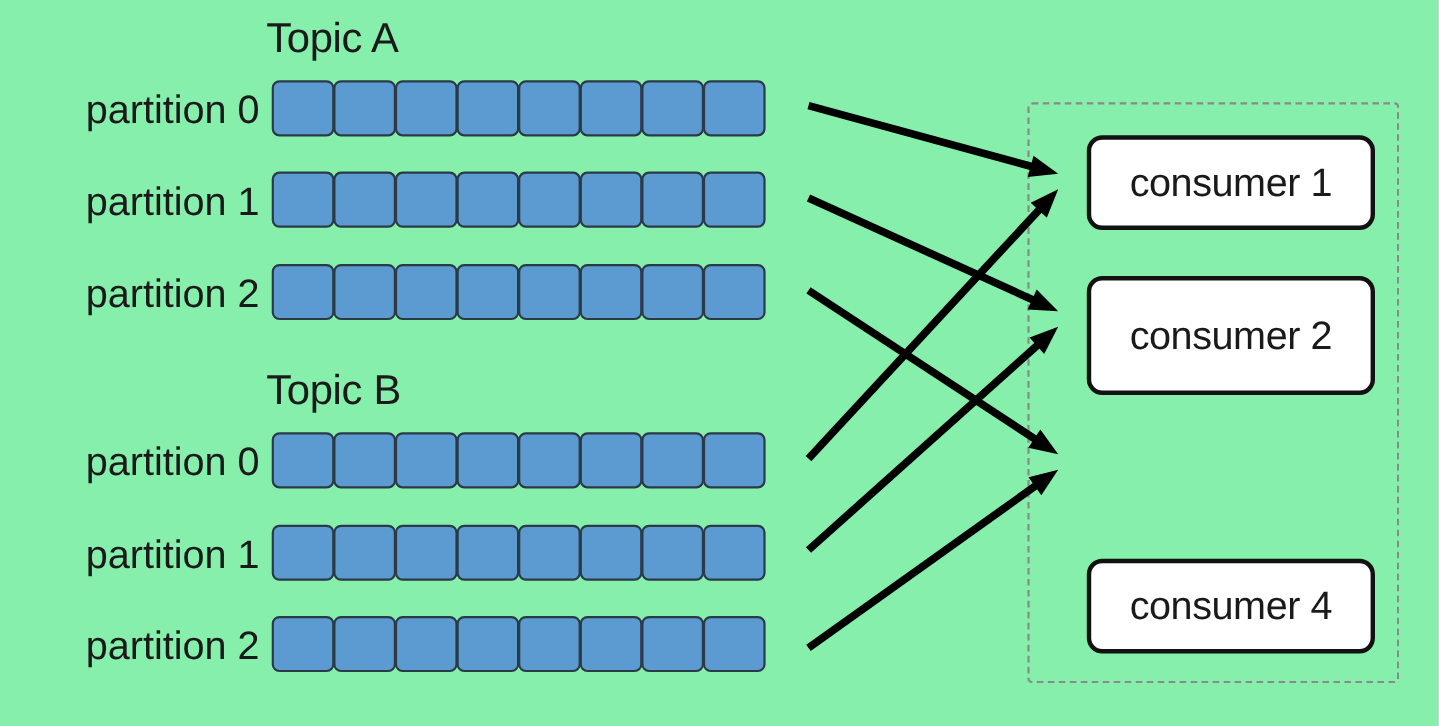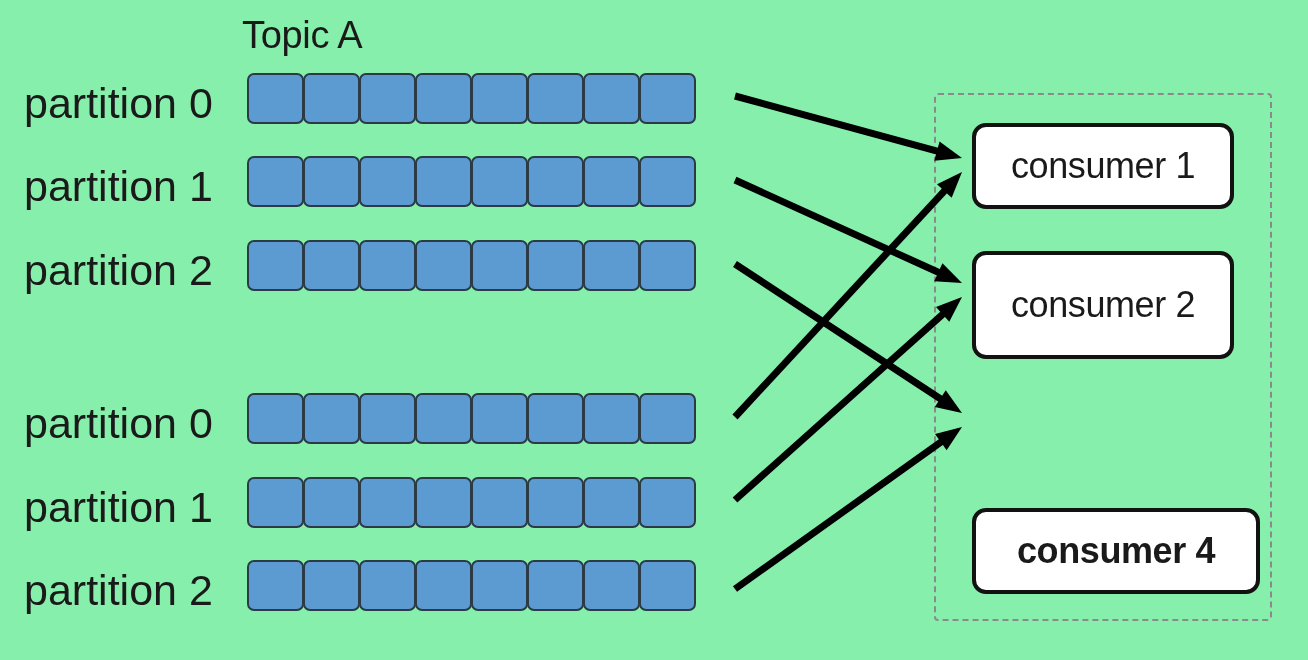--- a/index.html
+++ b/index.html
@@ -26,24 +26,25 @@
     font-size: 38px;
     color: #1a1a1a;
     font-family: "Liberation Sans", sans-serif;
     letter-spacing: -0.3px;
     white-space: nowrap;
   }
 
   
   .partition-label {
     position: absolute;
-    font-size: 43px;
-    color: #1a1a1a;
-    font-family: "Liberation Sans", sans-serif;
-    white-space: nowrap;
+    font-size: 36px;
+    color: #1a1a1a;
+    font-family: "Liberation Sans", sans-serif;
+    white-space: nowrap;
+    text-align: right;
     width: 212px;
     left: 24px;
   }
 
   
   .partition-row {
     position: absolute;
     display: flex;
     left: 247px;
   }
@@ -75,20 +76,21 @@
   }
   .consumer-box {
     position: absolute;
     box-sizing: border-box;
     border: 4px solid #121212;
     border-radius: 14px;
     background: #ffffff;
     display: flex;
     align-items: center;
     justify-content: center;
+    margin-left: 16px;
   }
   .consumer-label {
     font-size: 36px;
     color: #1a1a1a;
     font-family: "Liberation Sans", sans-serif;
     letter-spacing: -0.4px;
     white-space: nowrap;
   }
 
   
@@ -137,20 +139,21 @@
     <div class="msg-cell"></div>
     <div class="msg-cell"></div>
     <div class="msg-cell"></div>
     <div class="msg-cell"></div>
     <div class="msg-cell"></div>
     <div class="msg-cell"></div>
     <div class="msg-cell"></div>
     <div class="msg-cell"></div>
   </div>
 
+  <div class="topic-title" style="left:242px; top:334px;">Topic B</div>
 
   <div class="partition-label" style="top:399px;">partition 0</div>
   <div class="partition-row" style="top:393px;">
     <div class="msg-cell"></div>
     <div class="msg-cell"></div>
     <div class="msg-cell"></div>
     <div class="msg-cell"></div>
     <div class="msg-cell"></div>
     <div class="msg-cell"></div>
     <div class="msg-cell"></div>
@@ -186,21 +189,21 @@
 
   <div class="consumer-box" style="left:972px; top:123px; width:262px; height:86px;">
     <span class="consumer-label">consumer 1</span>
   </div>
 
   <div class="consumer-box" style="left:972px; top:251px; width:262px; height:108px;">
     <span class="consumer-label">consumer 2</span>
   </div>
 
 
-  <div class="consumer-box" style="left:972px; top:508px; width:288px; height:86px;font-weight:bold;">
+  <div class="consumer-box" style="left:972px; top:508px; width:262px; height:86px;">
     <span class="consumer-label">consumer 4</span>
   </div>
 
   <svg id="arrow-layer" viewBox="0 0 1308 660" xmlns="http://www.w3.org/2000/svg">
       <line x1="735" y1="96" x2="942.7066862825095" y2="152.73046057055328" stroke="#000000" stroke-width="7" stroke-linecap="butt"></line>
       <polygon points="962,158 934.2839224525391,160.7962556004645 939.5534618819858,141.502941882974" fill="#000000"></polygon>
       <line x1="735" y1="180" x2="943.7871790748293" y2="274.73603279606795" stroke="#000000" stroke-width="7" stroke-linecap="butt"></line>
       <polygon points="962,283 934.1913491953121,281.36325309747366 942.4553163992441,263.15043217230294" fill="#000000"></polygon>
       <line x1="735" y1="264" x2="945.2800976798443" y2="402.02526235373034" stroke="#000000" stroke-width="7" stroke-linecap="butt"></line>
       <polygon points="962,413 934.7767581606627,407.09279221992733 945.7514958069323,390.3728898997715" fill="#000000"></polygon>

